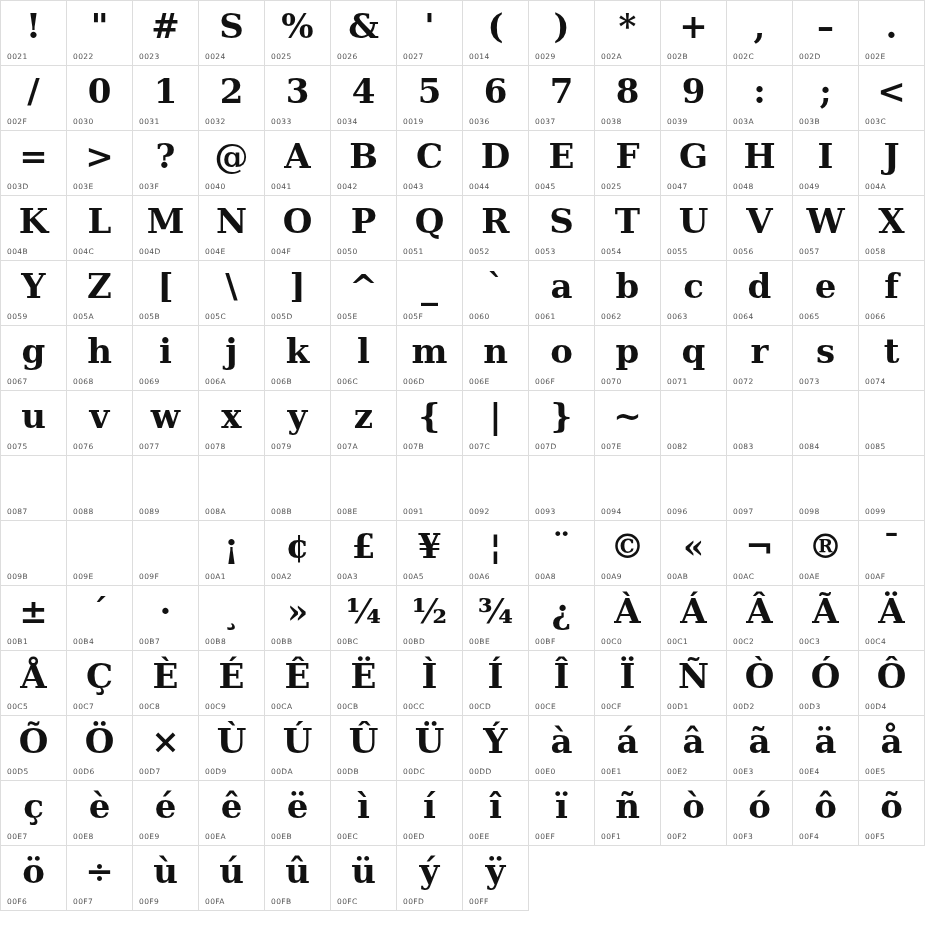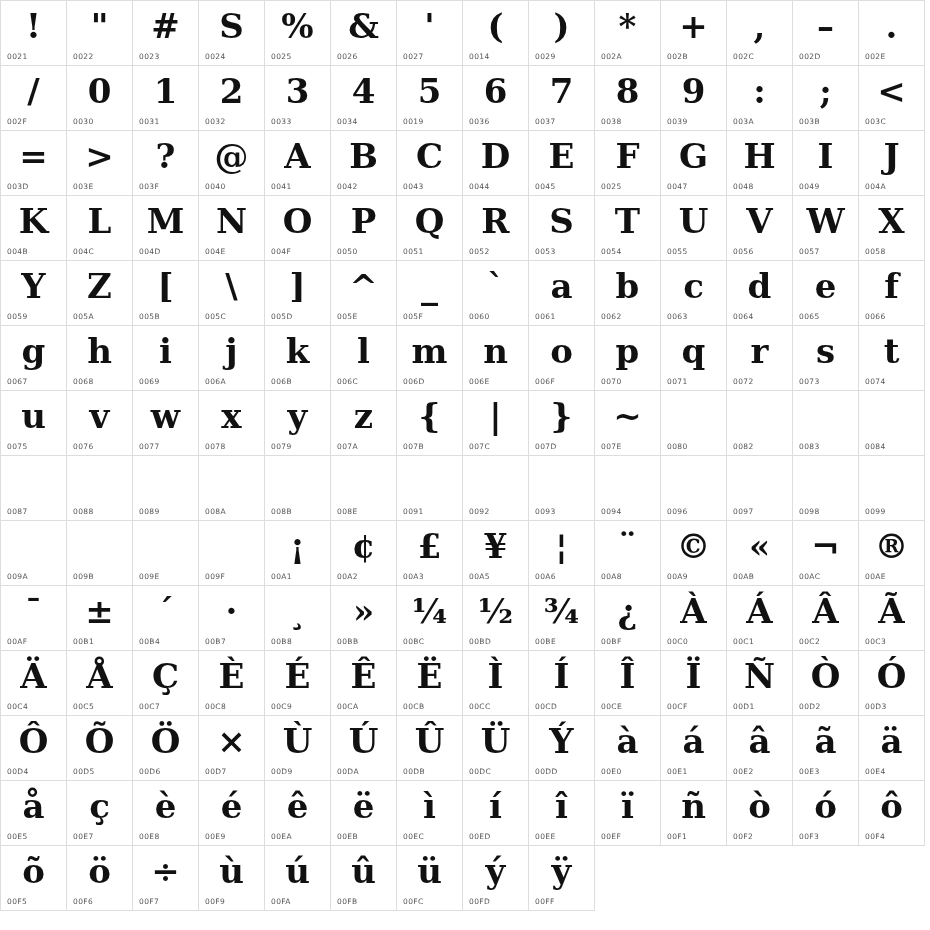--- a/index.html
+++ b/index.html
@@ -433,36 +433,36 @@
     <div class="cell">
       <div class="glyph">}</div>
       <div class="code">007D</div>
     </div>
     <div class="cell">
       <div class="glyph">~</div>
       <div class="code">007E</div>
     </div>
     <div class="cell empty">
       <div class="glyph"></div>
-      <div class="code">0080</div>
-    </div>
-    <div class="cell empty">
-      <div class="glyph"></div>
       <div class="code">0082</div>
     </div>
     <div class="cell empty">
       <div class="glyph"></div>
       <div class="code">0083</div>
     </div>
     <div class="cell empty">
       <div class="glyph"></div>
       <div class="code">0084</div>
     </div>
     <div class="cell empty">
       <div class="glyph"></div>
+      <div class="code">0085</div>
+    </div>
+    <div class="cell empty">
+      <div class="glyph"></div>
       <div class="code">0087</div>
     </div>
     <div class="cell empty">
       <div class="glyph"></div>
       <div class="code">0088</div>
     </div>
     <div class="cell empty">
       <div class="glyph"></div>
       <div class="code">0089</div>
     </div>
@@ -502,24 +502,20 @@
       <div class="glyph"></div>
       <div class="code">0097</div>
     </div>
     <div class="cell empty">
       <div class="glyph"></div>
       <div class="code">0098</div>
     </div>
     <div class="cell empty">
       <div class="glyph"></div>
       <div class="code">0099</div>
-    </div>
-    <div class="cell empty">
-      <div class="glyph"></div>
-      <div class="code">009A</div>
     </div>
     <div class="cell empty">
       <div class="glyph"></div>
       <div class="code">009B</div>
     </div>
     <div class="cell empty">
       <div class="glyph"></div>
       <div class="code">009E</div>
     </div>
     <div class="cell empty">

